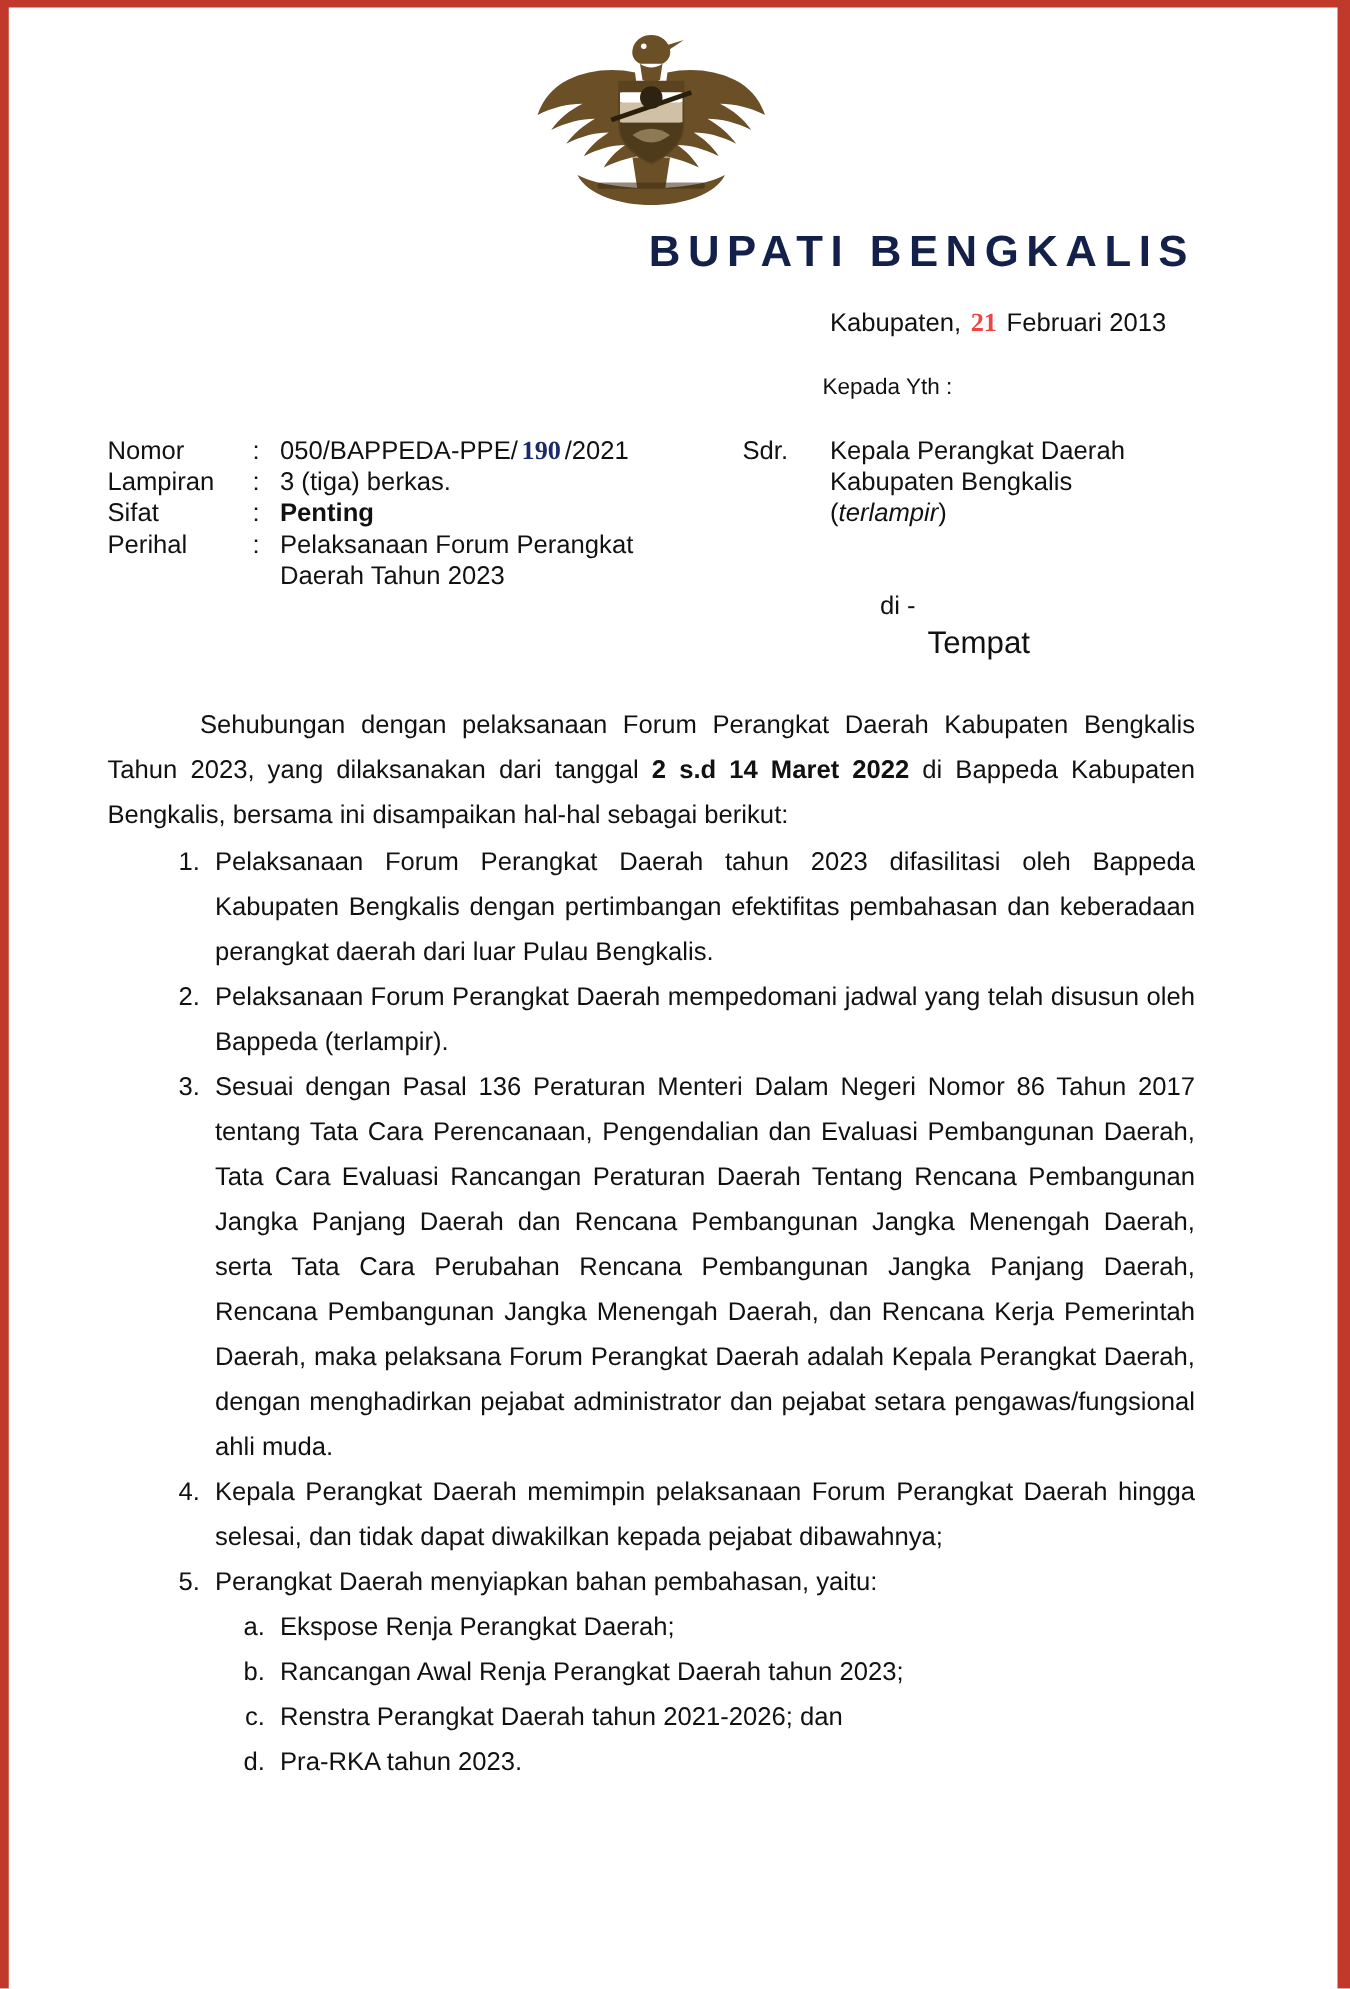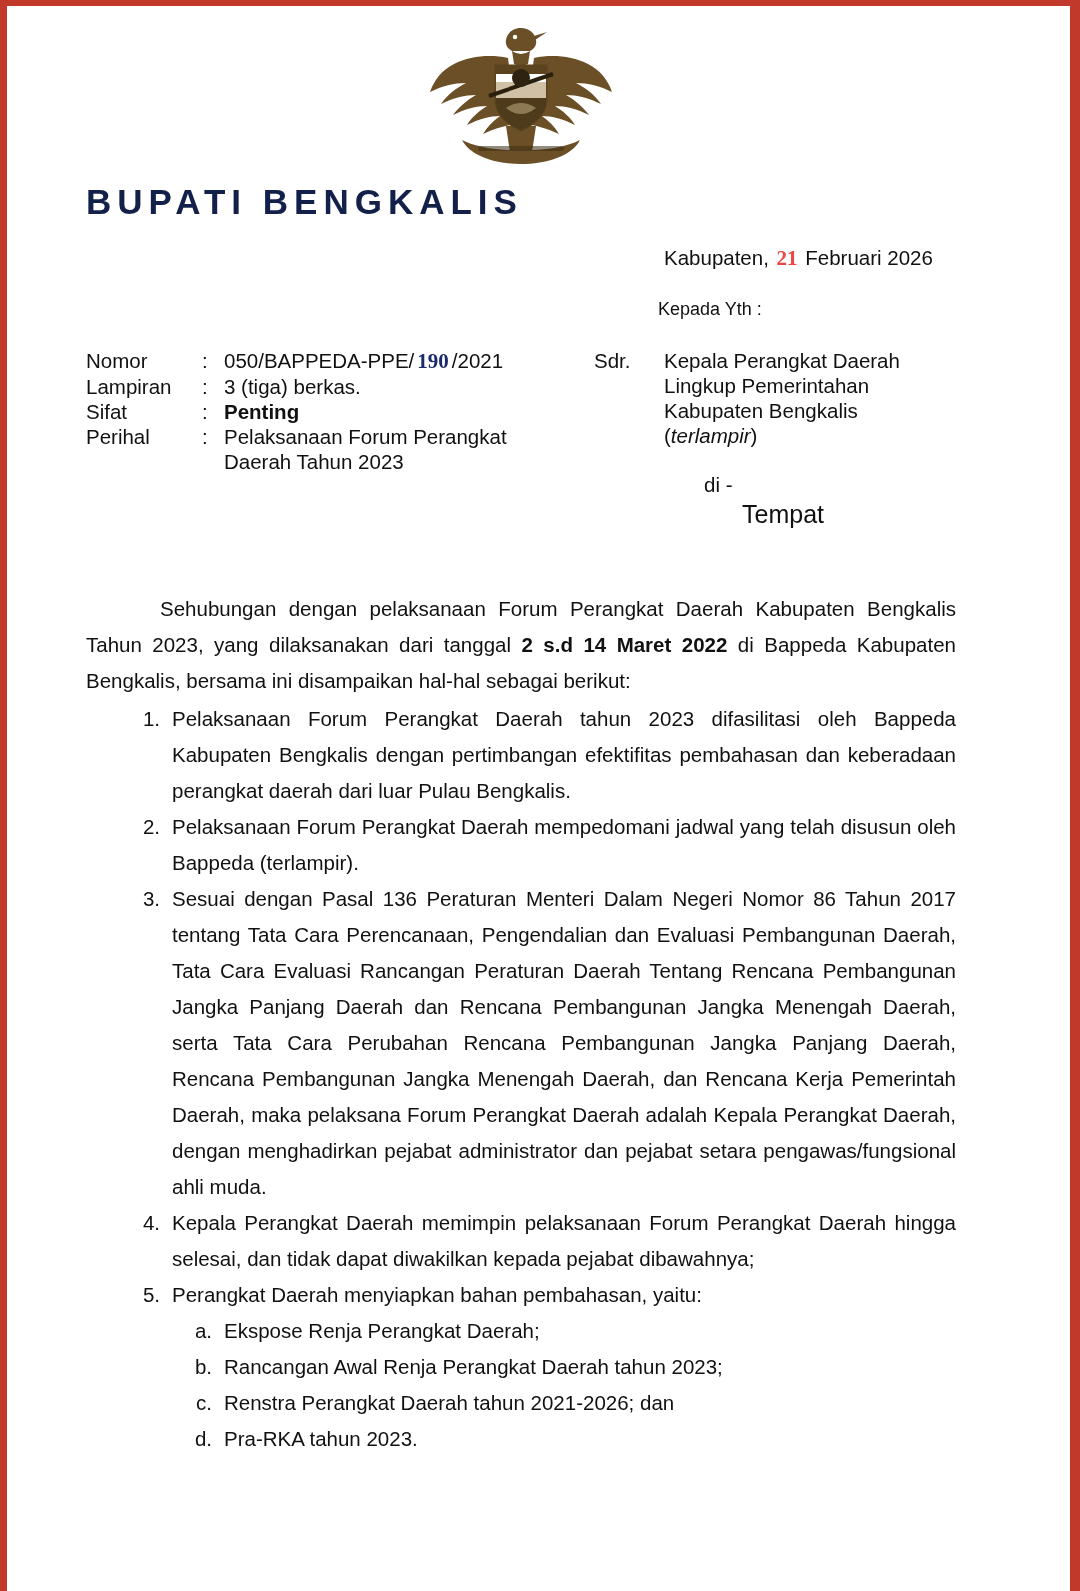--- a/index.html
+++ b/index.html
@@ -56,21 +56,21 @@
     height: 148px;
   }
   .emblem-wrap svg { display: block; }
 
   
   .letterhead {
     position: absolute;
     top: 182px;
     left: 0;
     width: 870px;
-    text-align: left;
+    text-align: right;
     font-size: 35px;
     font-weight: bold;
     letter-spacing: 6px;
     color: #13204a;
     font-family: "Liberation Sans", sans-serif;
   }
 
   
   .date-line {
     position: absolute;
@@ -149,21 +149,21 @@
   .addr-tempat {
     position: absolute;
     left: 148px;
     top: 154px;
     font-size: 25px;
   }
 
   
   .body-wrap {
     position: absolute;
-    top: 591px;
+    top: 562px;
     left: 0;
     width: 870px;
     font-size: 20.5px;
     line-height: 36px;
   }
   .para-intro {
     text-align: justify;
     text-indent: 74px;
     margin: 0 0 2px 0;
   }
@@ -251,21 +251,21 @@
           <rect x="52" y="124" width="86" height="5" rx="2.5" opacity="0.55"></rect>
         </g>
       </svg>
     </div>
 
     <div class="letterhead">BUPATI BENGKALIS</div>
 
     <div class="date-line">
       <span>Kabupaten,</span>
       <span class="handnum">21</span>
-      <span>Februari 2026</span>
+      <span>Februari 2013</span>
     </div>
 
     <div class="kepada">Kepada Yth :</div>
 
     <div class="refblock">
       <div class="refrow">
         <div class="ref-label">Nomor</div>
         <div class="ref-colon">:</div>
         <div class="ref-val"><span>050/BAPPEDA-PPE/</span><span class="handnum2">190</span><span>/2021</span></div>
       </div>
@@ -283,21 +283,20 @@
         <div class="ref-label">Perihal</div>
         <div class="ref-colon">:</div>
         <div class="ref-val">Pelaksanaan Forum Perangkat Daerah Tahun 2023</div>
       </div>
     </div>
 
     <div class="addr">
       <div class="addr-sdr">Sdr.</div>
       <div class="addr-lines">
         <div>Kepala Perangkat Daerah</div>
-        <div>Lingkup Pemerintahan</div>
         <div>Kabupaten Bengkalis</div>
         <div><span>(</span><i>terlampir</i><span>)</span></div>
       </div>
       <div class="addr-di">di -</div>
       <div class="addr-tempat">Tempat</div>
     </div>
 
     <div class="body-wrap">
       <p class="para-intro"><span>Sehubungan dengan pelaksanaan Forum Perangkat Daerah Kabupaten Bengkalis Tahun 2023, yang dilaksanakan dari tanggal </span><b>2 s.d 14 Maret 2022</b><span> di Bappeda Kabupaten Bengkalis, bersama ini disampaikan hal-hal sebagai berikut:</span></p>
 

